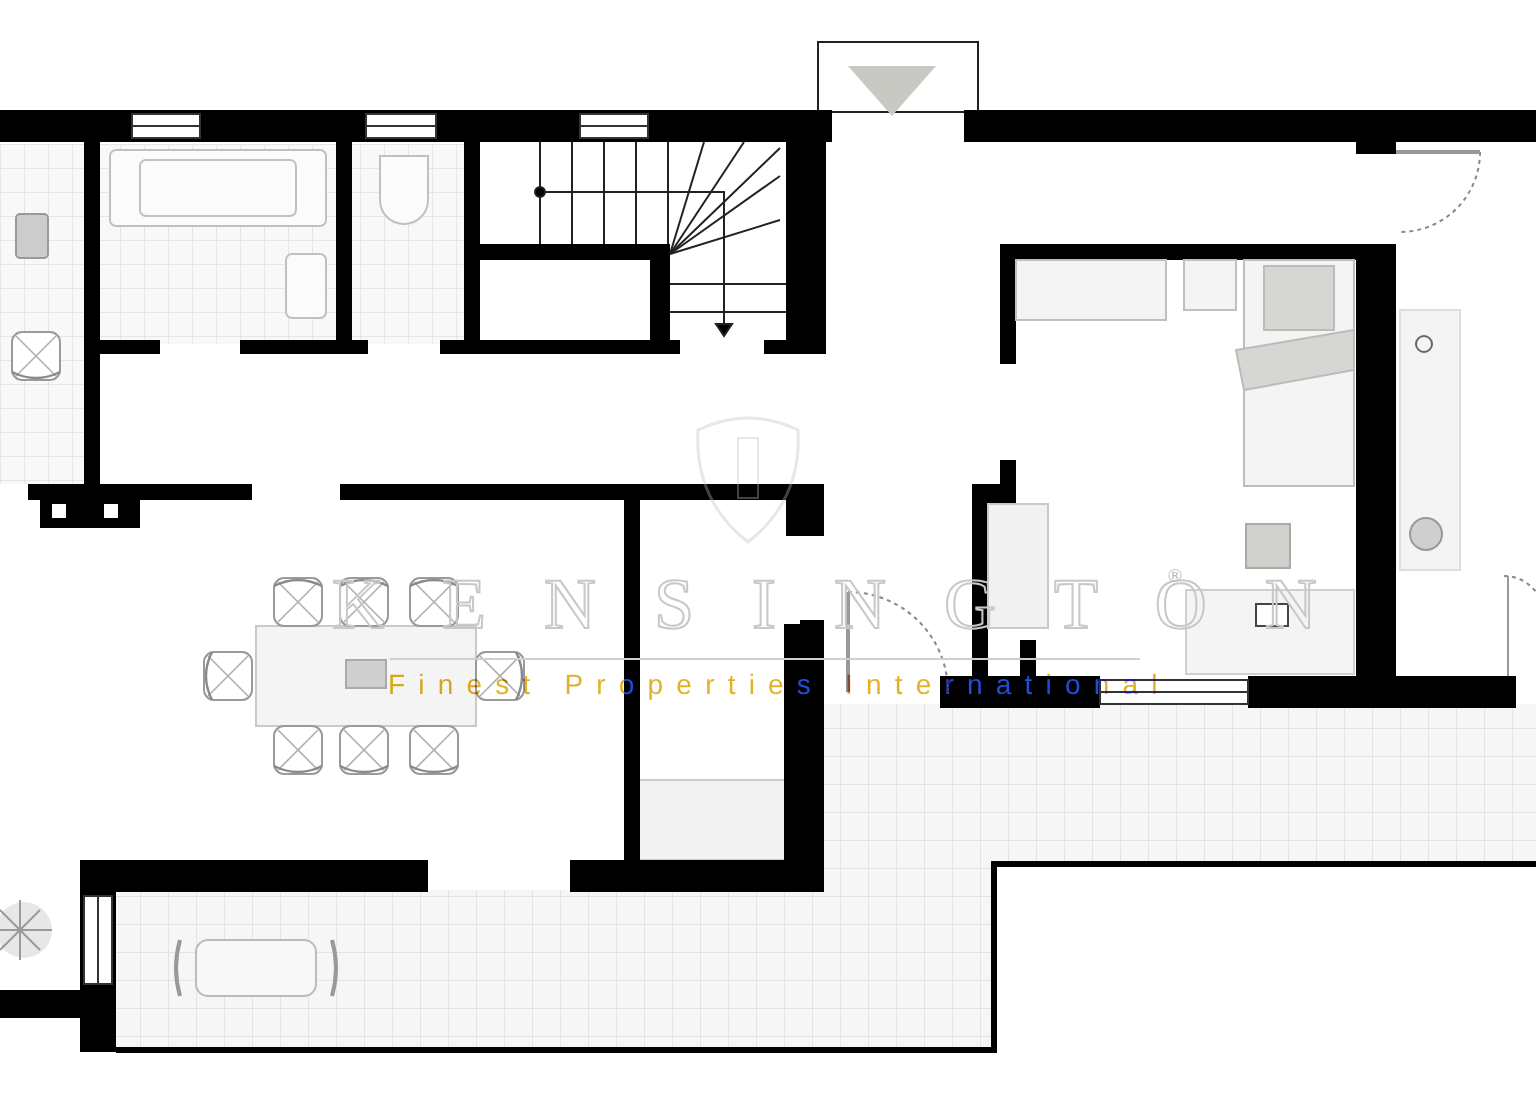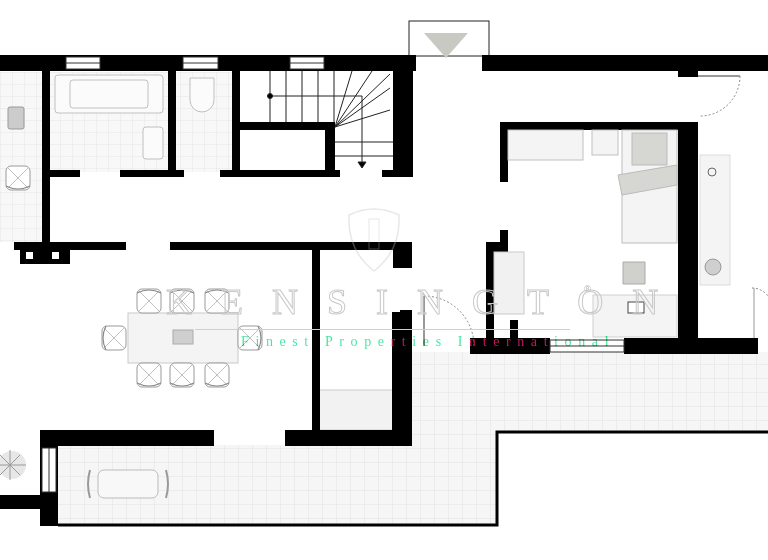--- a/index.html
+++ b/index.html
@@ -2,21 +2,21 @@
 <html><head>
 <meta charset="utf-8">
 <style>
   html, body { margin:0; padding:0; background:#ffffff; }
   body { width:768px; height:560px; overflow:hidden; position:relative; font-family:"DejaVu Sans", sans-serif; }
   #plan { position:absolute; left:0; top:0; width:768px; height:560px; }
   .wm-logo { position:absolute; left:345px; top:205px; width:58px; height:68px; opacity:0.35; }
   .wm-brand { position:absolute; left:166px; top:282px; width:420px; font-family:Liberation Serif, serif; font-weight:200; font-size:36px; letter-spacing:29px; color:transparent; -webkit-text-stroke:1px #c8c8c8; white-space:nowrap; line-height:40px; }
   .wm-reg { position:absolute; left:583px; top:284px; font-size:9px; color:#bdbdbd; }
   .wm-line { position:absolute; left:195px; top:329px; width:375px; height:1px; background:#cfcfcf; }
-  .wm-tag { position:absolute; left:194px; top:333px; font-family:Liberation Serif, serif; font-size:14px; letter-spacing:6.6px; color:#be185d; white-space:nowrap; line-height:18px; mix-blend-mode:difference;padding-left:47px; }
+  .wm-tag { position:absolute; left:194px; top:333px; font-family:Liberation Sans, sans-serif; font-size:14px; letter-spacing:6.6px; color:#1d4ed8; white-space:nowrap; line-height:18px; mix-blend-mode:difference; }
 </style>
 </head>
 <body>
 
 <svg id="plan" viewBox="0 0 768 560" xmlns="http://www.w3.org/2000/svg">
   <defs>
     <pattern id="tile" width="14" height="14" patternUnits="userSpaceOnUse">
       <rect width="14" height="14" fill="#f6f6f6"></rect>
       <path d="M14 0 L0 0 0 14" fill="none" stroke="#e3e3e3" stroke-width="1"></path>
     </pattern>

